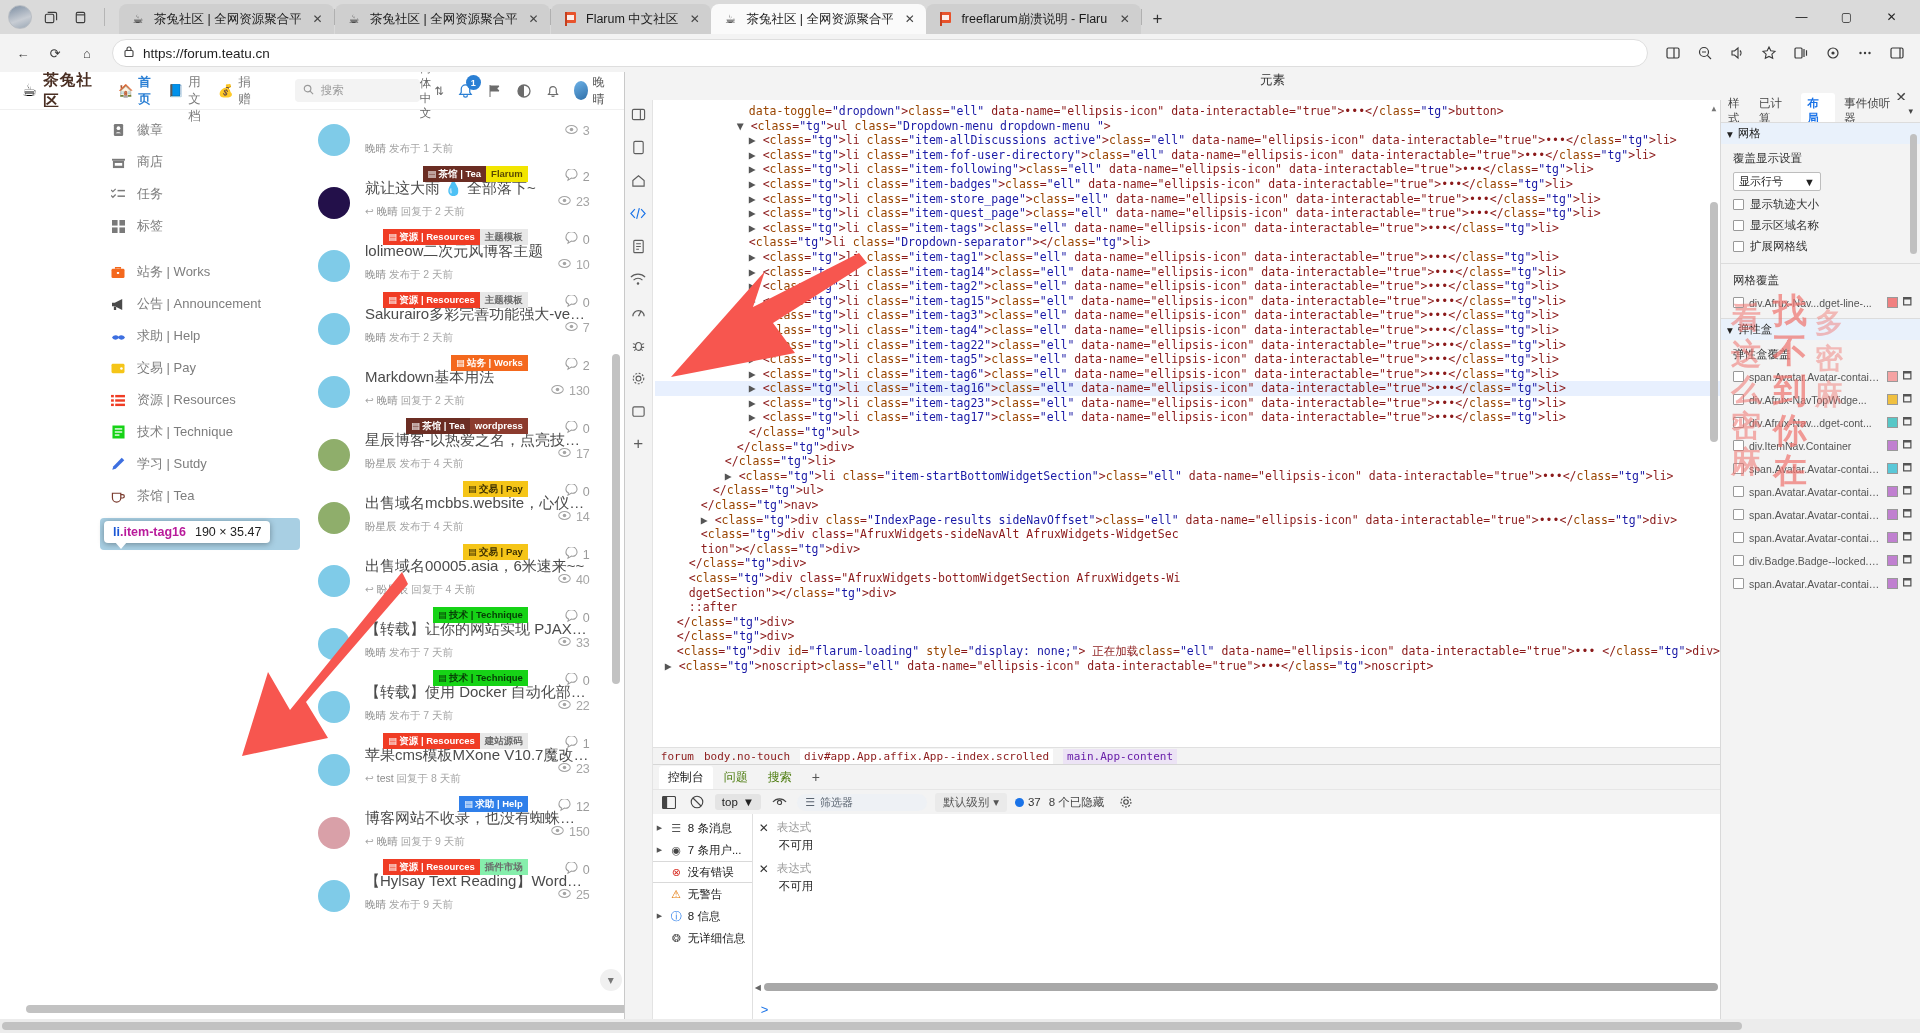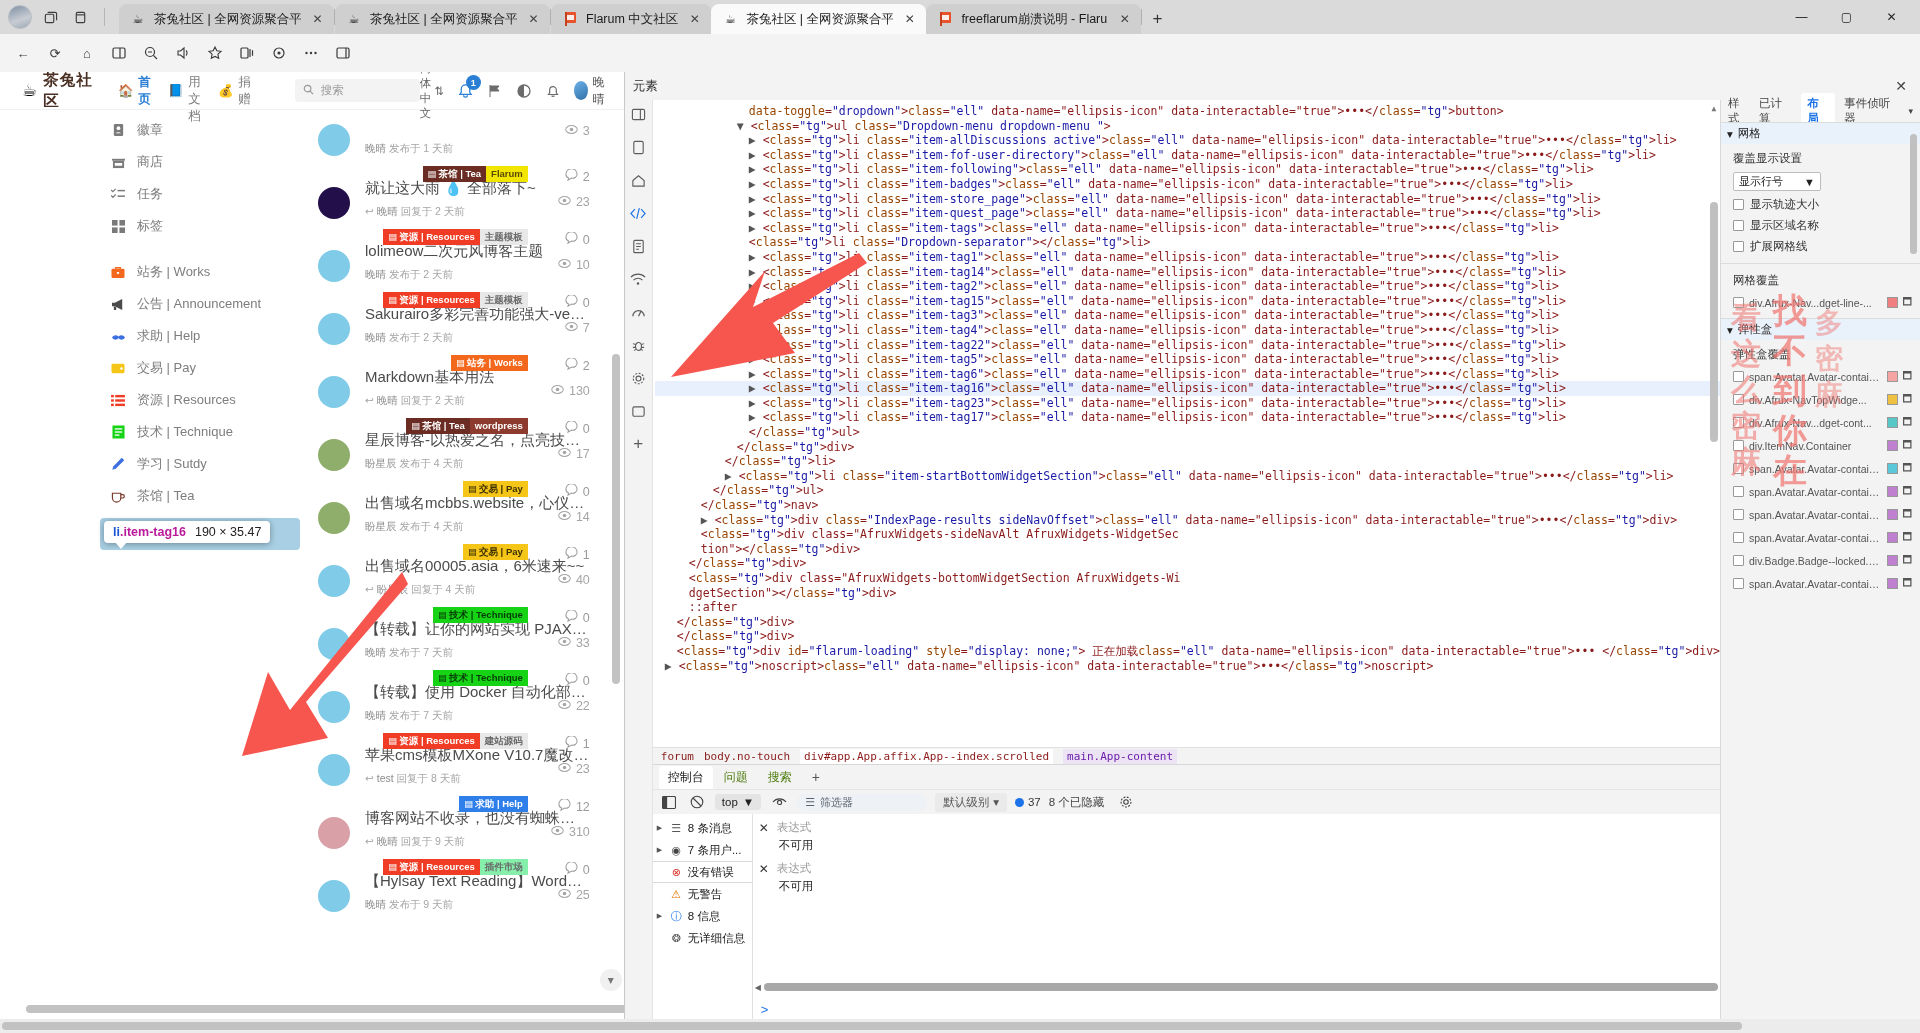--- a/index.html
+++ b/index.html
@@ -103,21 +103,21 @@
   .vscroll .thumb { position:absolute; top:200px; left:2px; width:8px; height:330px; background:#c2c2c2; border-radius:4px;}
   .hscroll { position:absolute; left:0; bottom:4px; height:12px; width:930px; }
   .hscroll .thumb { position:absolute; left:26px; top:2px; height:8px; width:880px; background:#c2c2c2; border-radius:4px;}
   .page-sidebtn { position:absolute; right:2px; bottom:28px; width:22px;height:22px;border-radius:50%; background:#f0f0f0; color:#777; display:flex;align-items:center;justify-content:center; font-size:12px;}
 
   
   .arrow { position:absolute; pointer-events:none; }
 
   
   .devtools { flex:1; background:#f3f3f3; display:flex; flex-direction:column; border-left:1px solid #c9c9c9; position:relative; }
-  .dt-top { height:28px; display:flex; align-items:center; padding:0 8px; background:#f3f3f3; }
+  .dt-top { height:28px; display:flex; align-items:center; padding:0 8px; background:#f3f3f3;flex-direction:column; }
   .dt-top .lbl { font-size:12.5px; color:#333; }
   .dt-top .close { margin-left:auto; color:#444; font-size:14px; width:22px;height:22px;display:flex;align-items:center;justify-content:center;}
   .dt-main { flex:1; display:flex; min-height:0; }
   .dt-rail { width:28px; background:#f3f3f3; display:flex; flex-direction:column; align-items:center; padding-top:4px; gap:13px; color:#5c5c5c; border-right:1px solid #e3e3e3;}
   .dt-rail .ri { width:20px;height:20px;display:flex;align-items:center;justify-content:center; font-size:13px;}
   .dt-center { flex:1; display:flex; flex-direction:column; min-width:0; }
 
   .dom-pane { flex:1; background:#fff; overflow:hidden; position:relative; font-family:"DejaVu Sans Mono","Liberation Mono",monospace; font-size:11.5px; line-height:14.6px; padding:4px 0 0 2px; }
   .dl { white-space:pre; color:#8b1a1a; }
   .dl .at { color:#994500; }
@@ -255,20 +255,29 @@
         <div class="win-btn">—</div>
         <div class="win-btn">▢</div>
         <div class="win-btn">✕</div>
       </div>
     </div>
 
     <div class="toolbar">
       <div class="tb-icon">←</div>
       <div class="tb-icon">⟳</div>
       <div class="tb-icon">⌂</div>
+      <div class="omnibox">
+        <span>
+          <svg width="12" height="13" viewBox="0 0 12 13">
+              <rect x="2" y="5.5" width="8" height="6" rx="1" fill="none" stroke="#444" stroke-width="1.1"></rect>
+              <path d="M4 5.5V4a2 2 0 0 1 4 0v1.5" fill="none" stroke="#444" stroke-width="1.1"></path>
+            </svg>
+        </span>
+        <span class="urltext">https://forum.teatu.cn</span>
+      </div>
       <div class="tb-right">
         <div class="tb-icon">
           <svg width="16" height="16" viewBox="0 0 16 16">
               <rect x="2" y="3" width="12" height="10" rx="1.5" fill="none" stroke="#3a3a3a" stroke-width="1.2"></rect>
               <path d="M9 3v10" stroke="#3a3a3a" stroke-width="1.2"></path>
             </svg>
         </div>
         <div class="tb-icon">
           <svg width="16" height="16" viewBox="0 0 16 16">
               <circle cx="7" cy="7" r="4.5" fill="none" stroke="#3a3a3a" stroke-width="1.2"></circle>
@@ -863,21 +872,21 @@
                     <span><svg width="13" height="13" viewBox="0 0 14 14">
                         <path d="M1 5.6a4.6 4.6 0 0 1 12 0 4.6 4.6 0 0 1-6 4.2L3.2 12l.6-2.3A4.4 4.4 0 0 1 1 5.6z" fill="none" stroke="#9b9b9b" stroke-width="1.1"></path>
                       </svg></span>
                     <span>12</span>
                   </div>
        <div class="row second">
                     <span><svg width="13" height="13" viewBox="0 0 14 14">
                         <ellipse cx="7" cy="7" rx="6.2" ry="4.2" fill="none" stroke="#a5a5a5" stroke-width="1.1"></ellipse>
                         <circle cx="7" cy="7" r="1.9" fill="#a5a5a5"></circle>
                       </svg></span>
-                    <span>310</span>
+                    <span>150</span>
                   </div>
      </div>
               </div>
               <div class="disc">
                 <div class="av" style="background:#7fcbe8"></div>
      <div class="mid">
        <div class="title">【Hylsay Text Reading】WordPress文章语音阅读插件</div>
        <div class="meta"><b>晚晴</b> <span>发布于 9 天前</span></div>
      </div>
      <div class="tags">

